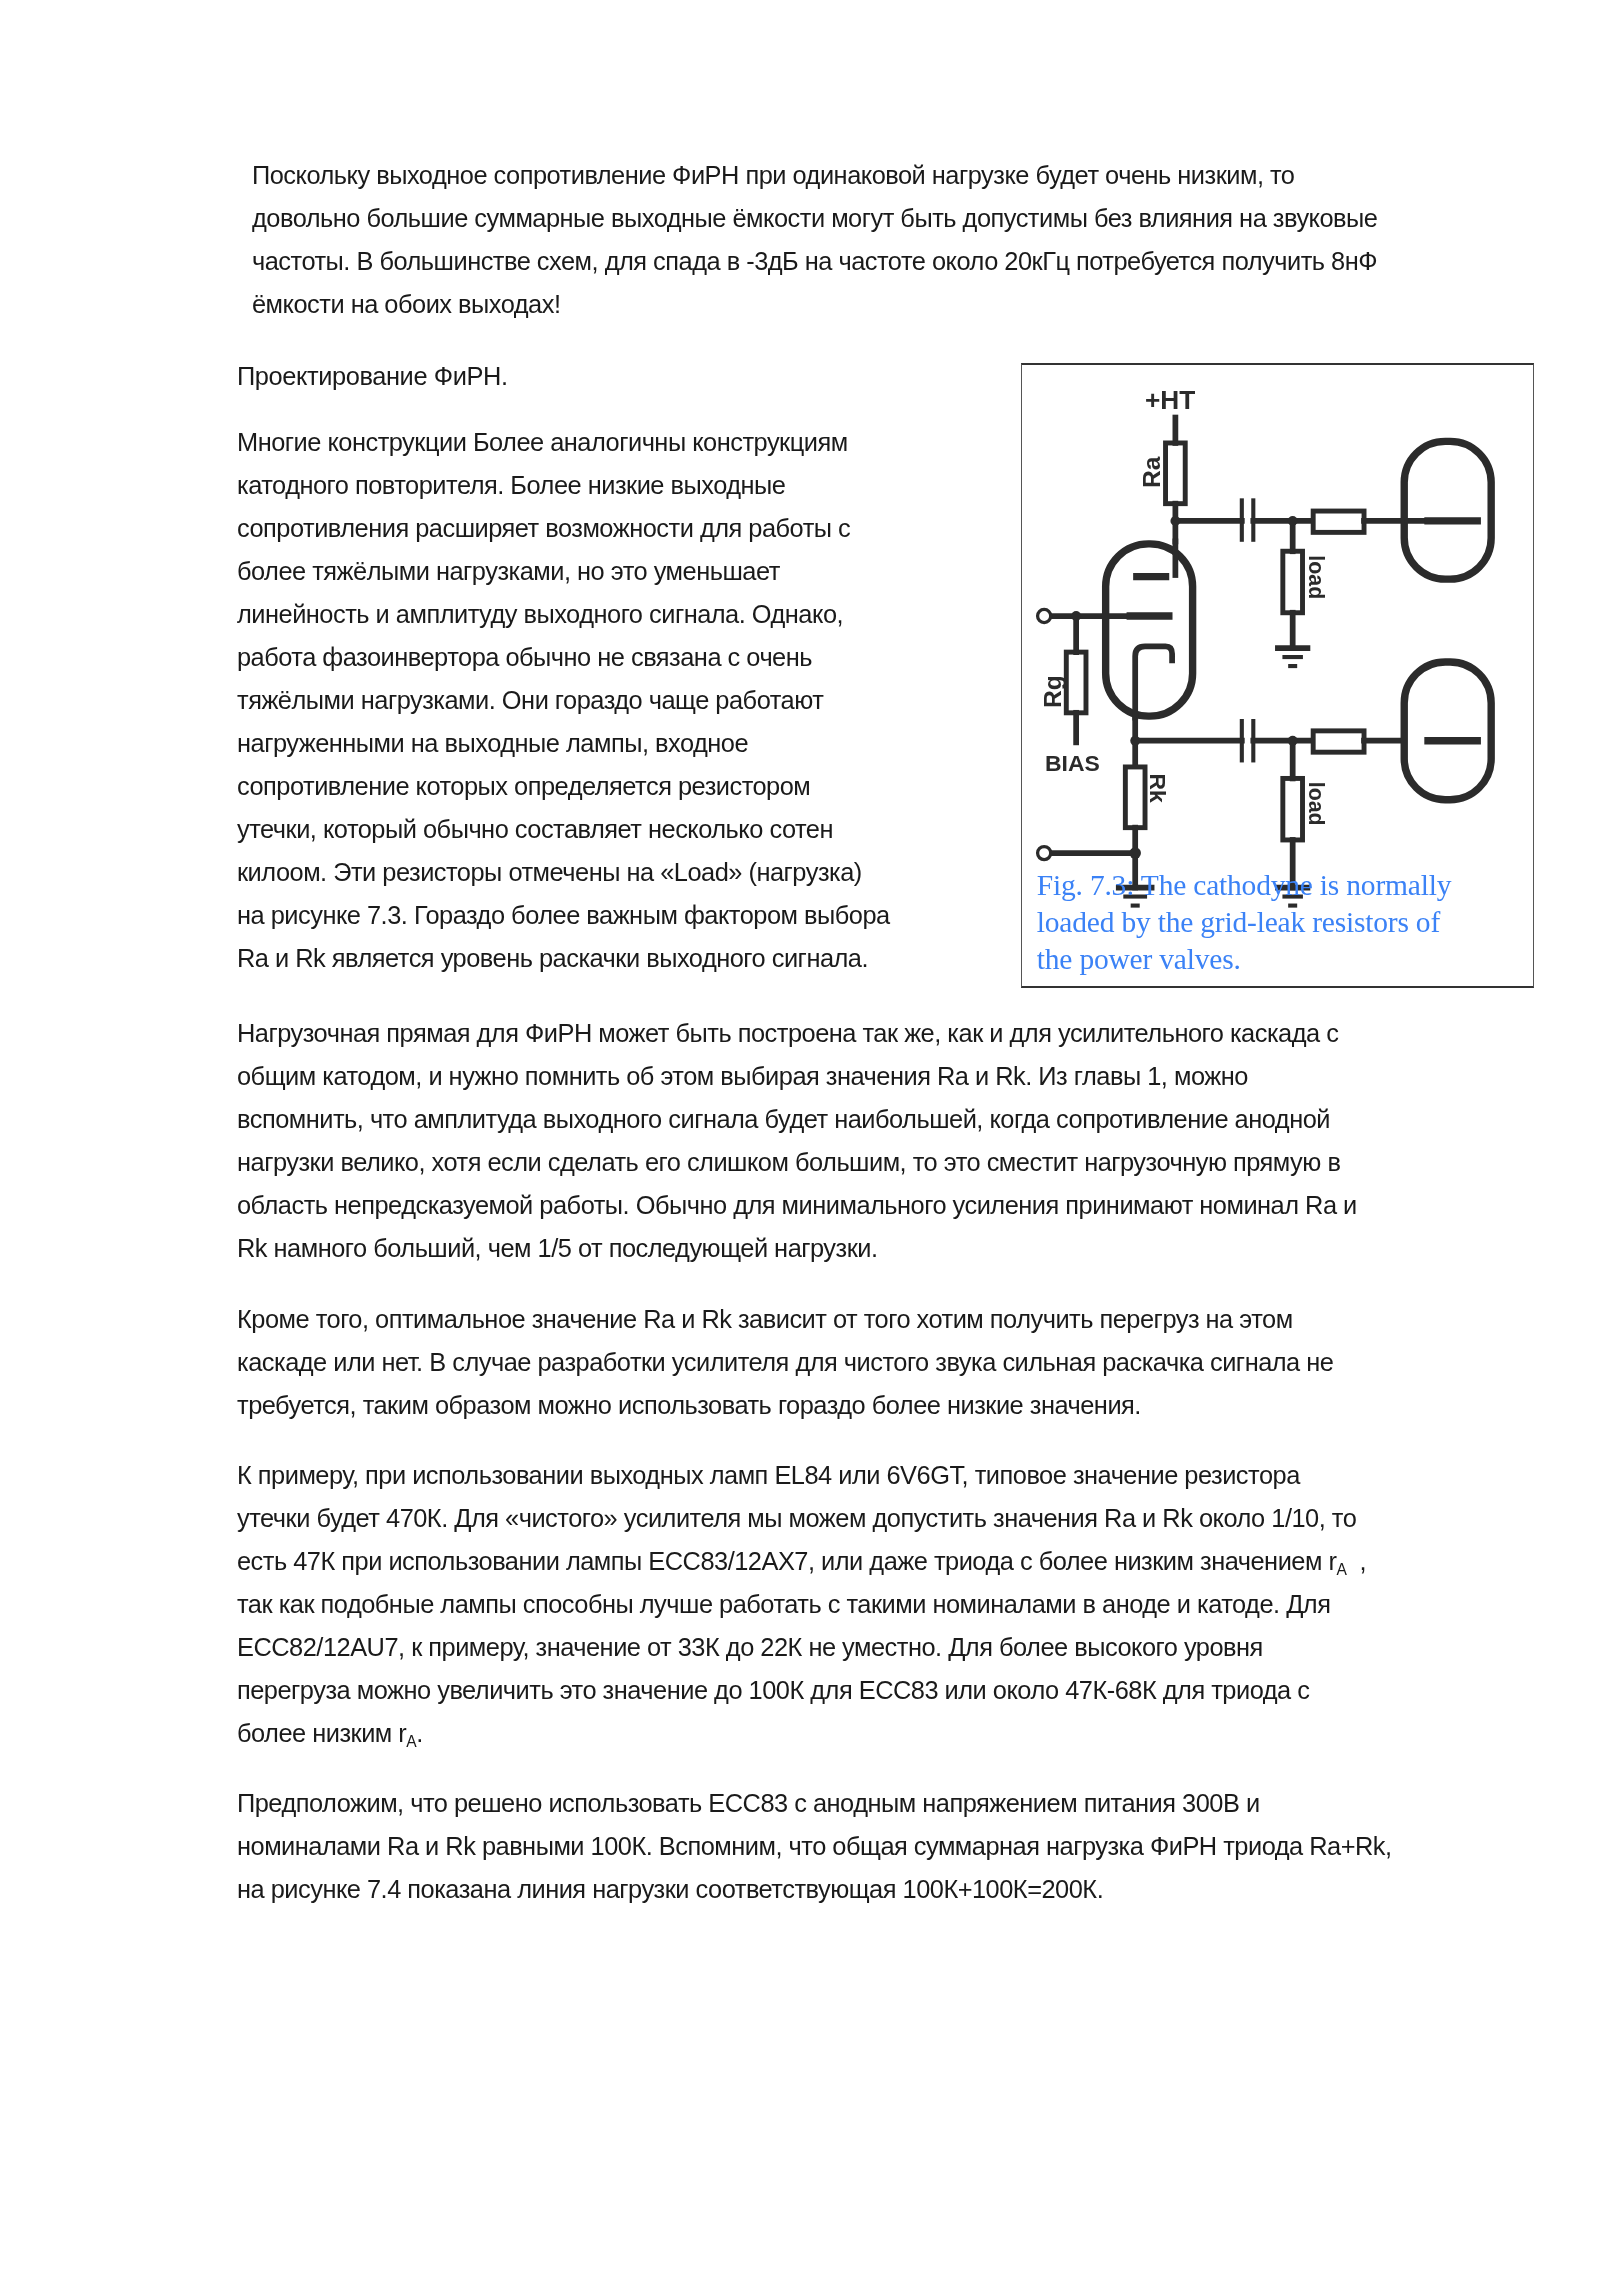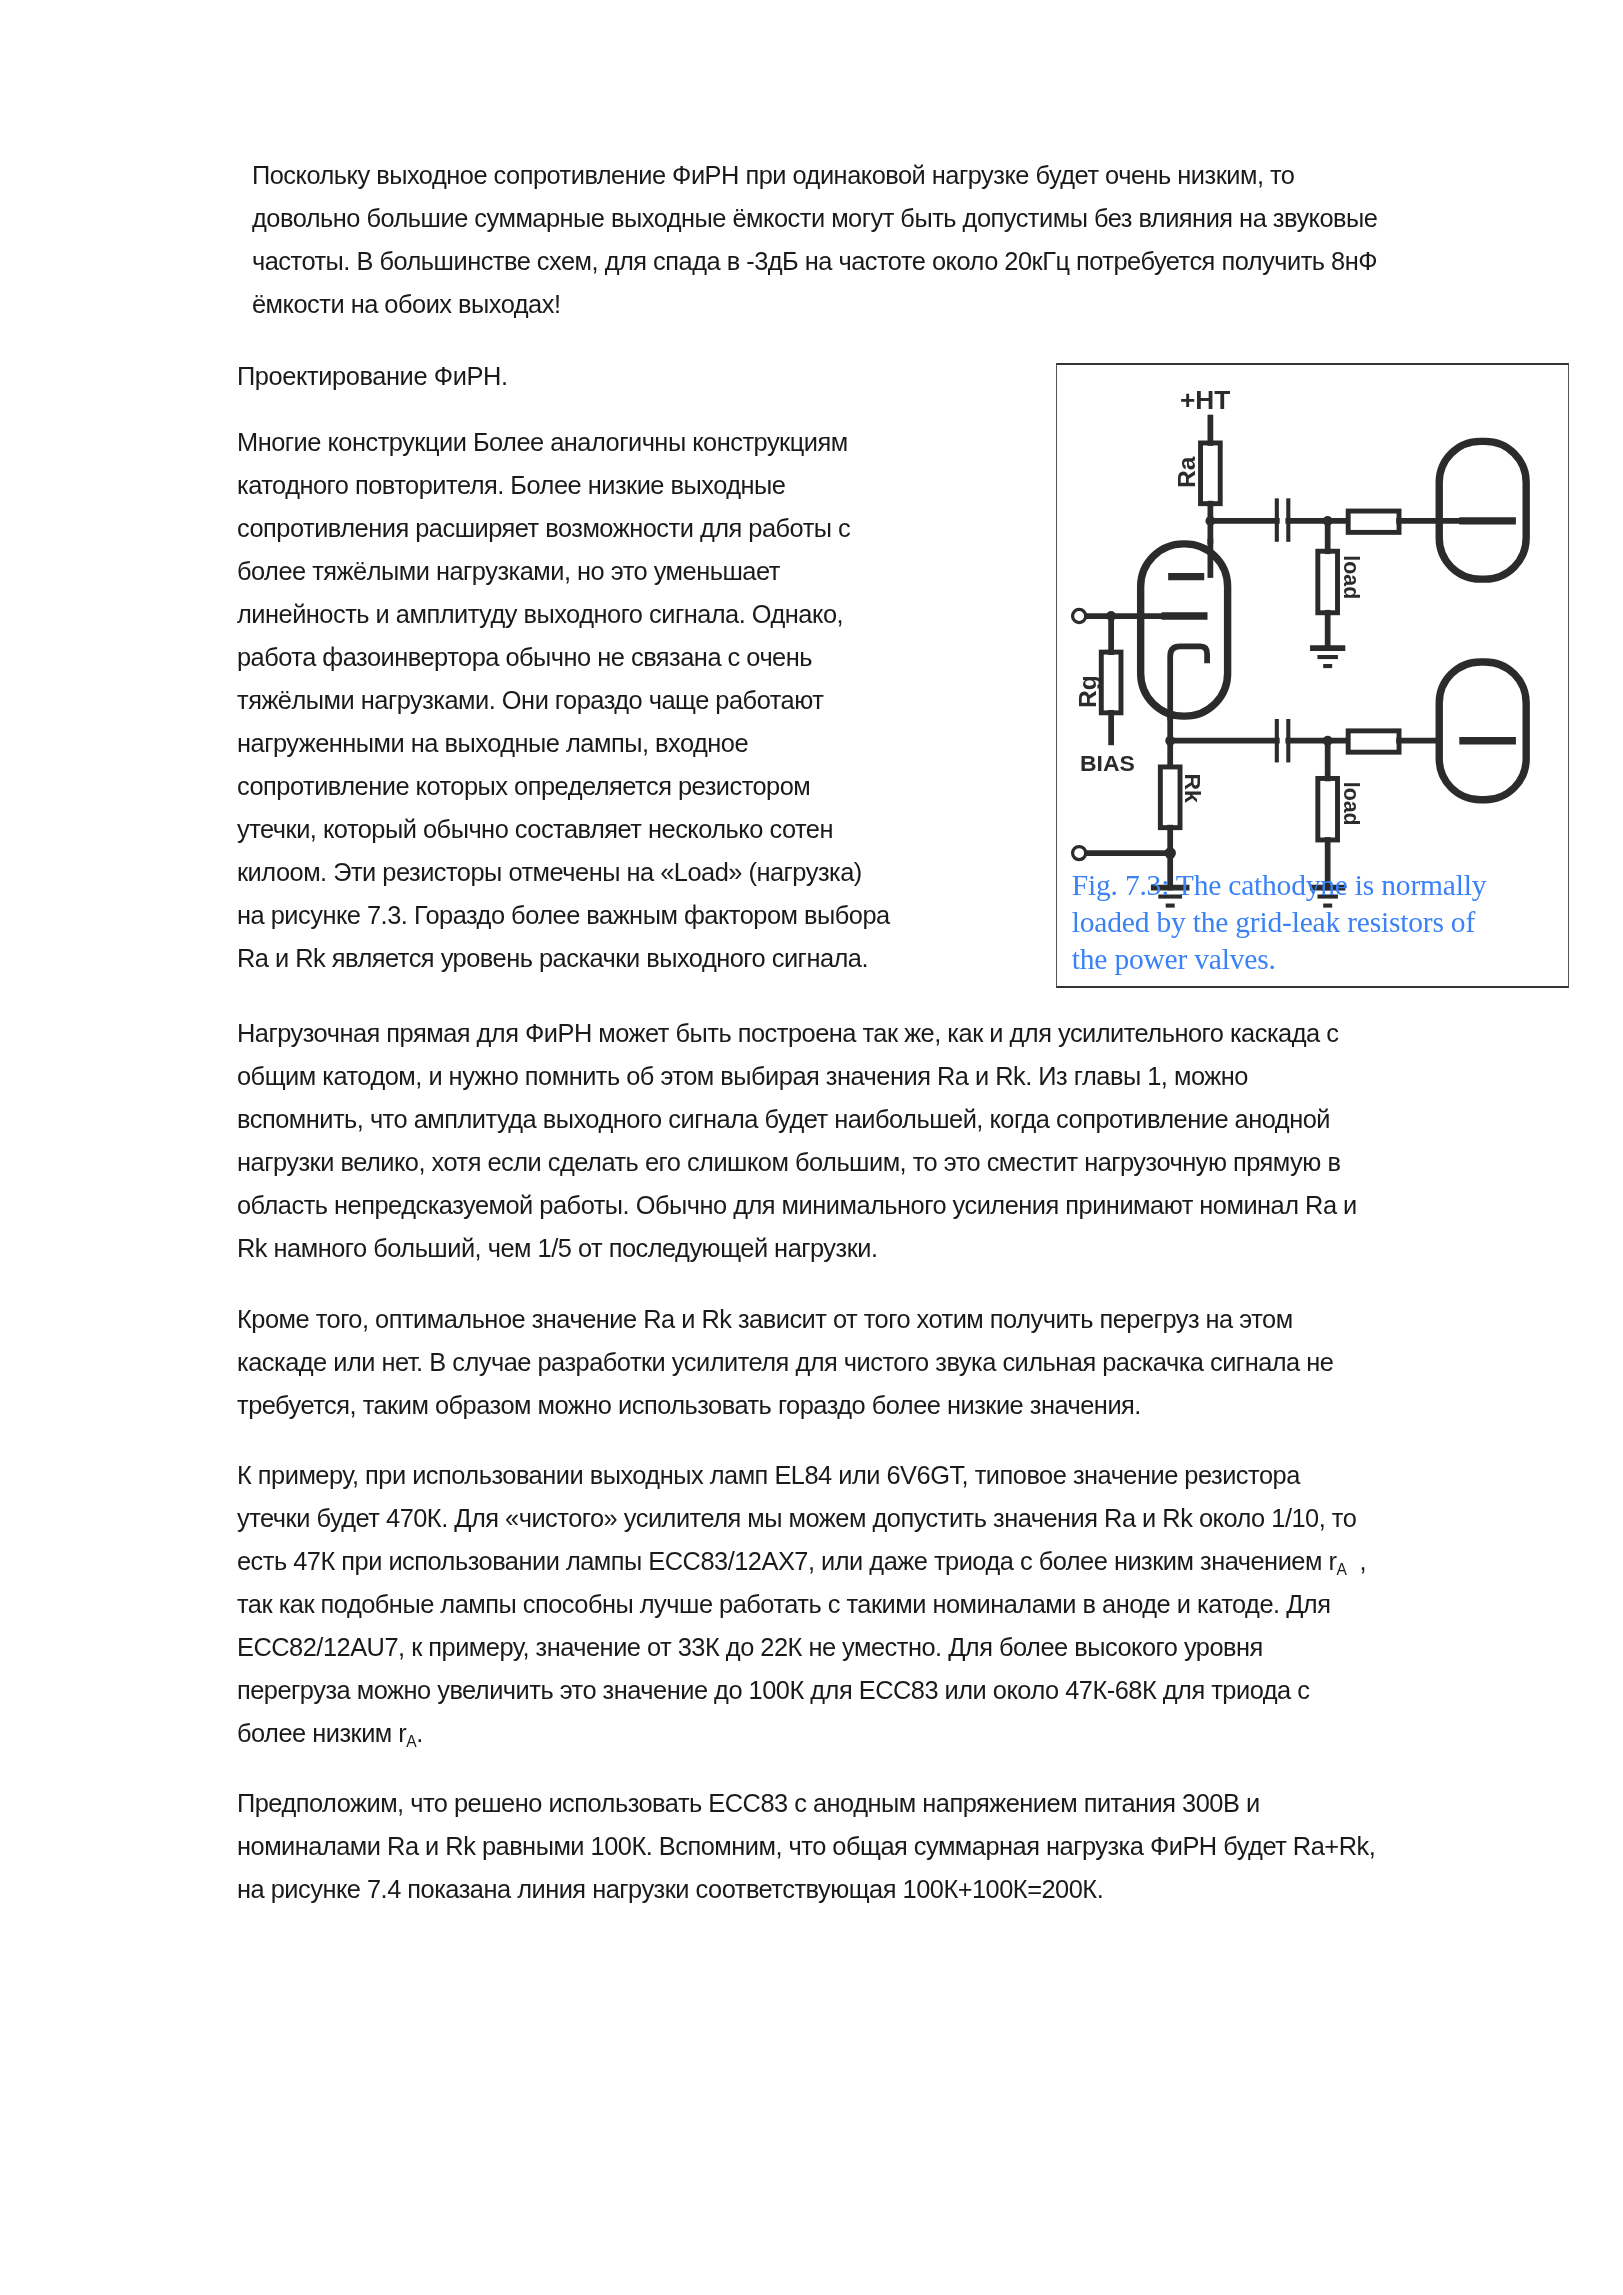--- a/index.html
+++ b/index.html
@@ -7,21 +7,21 @@
          font-family:"Liberation Sans", sans-serif; color:#1a1a1a; }
   .page { position:absolute; left:0; top:0; width:1623px; height:2295px; background:#fff; }
   .para { position:absolute; left:237px; }
   .line { display:block; height:43px; line-height:43px; font-size:25.4px; white-space:nowrap;
           letter-spacing:-0.5px; }
   .heading { position:absolute; left:237px; top:355px; font-size:25.4px; font-weight:normal;
              line-height:43px; letter-spacing:-0.4px; }
   sub.ra { font-size:15.6px; vertical-align:-4.9px; line-height:0; }
   .figure { position:absolute; left:1021px; top:363px; width:511px; height:621px;
             border-top:2.5px solid #333; border-bottom:2.5px solid #333;
-            border-left:1.6px solid #555; border-right:1.6px solid #555; background:#fff;margin-left:35px; }
+            border-left:1.6px solid #555; border-right:1.6px solid #555; background:#fff; }
   .figure svg { position:absolute; left:0; top:0; }
   .caption { position:absolute; left:14.8px; top:502px; font-family:"Liberation Serif", serif;
              font-size:29.5px; line-height:37px; color:#3b82f6; letter-spacing:-0.2px; white-space:nowrap; }
 </style>
 </head>
 <body>
 
 <div class="page">
 
   <div class="para" style="top:154px;margin-left:15px;">
@@ -162,18 +162,18 @@
     <span class="line">утечки будет 470К. Для «чистого» усилителя мы можем допустить значения Ra и Rk около 1/10, то</span>
     <span class="line"><span>есть 47К при использовании лампы ECC83/12AX7, или даже триода с более низким значением r</span><sub class="ra">A</sub><span style="white-space:pre">  ,</span></span>
     <span class="line">так как подобные лампы способны лучше работать с такими номиналами в аноде и катоде. Для</span>
     <span class="line">ECC82/12AU7, к примеру, значение от 33К до 22К не уместно. Для более высокого уровня</span>
     <span class="line">перегруза можно увеличить это значение до 100К для ECC83 или около 47К-68К для триода с</span>
     <span class="line"><span>более низким r</span><sub class="ra">A</sub><span>.</span></span>
   </div>
 
   <div class="para" style="top:1782px;">
     <span class="line">Предположим, что решено использовать ECC83 с анодным напряжением питания 300В и</span>
-    <span class="line">номиналами Ra и Rk равными 100К. Вспомним, что общая суммарная нагрузка ФиРН будет Ra+Rk,</span>
+    <span class="line">номиналами Ra и Rk равными 100К. Вспомним, что общая суммарная нагрузка ФиРН триода Ra+Rk,</span>
     <span class="line">на рисунке 7.4 показана линия нагрузки соответствующая 100К+100К=200К.</span>
   </div>
 
 </div>
 
 
 </body></html>

